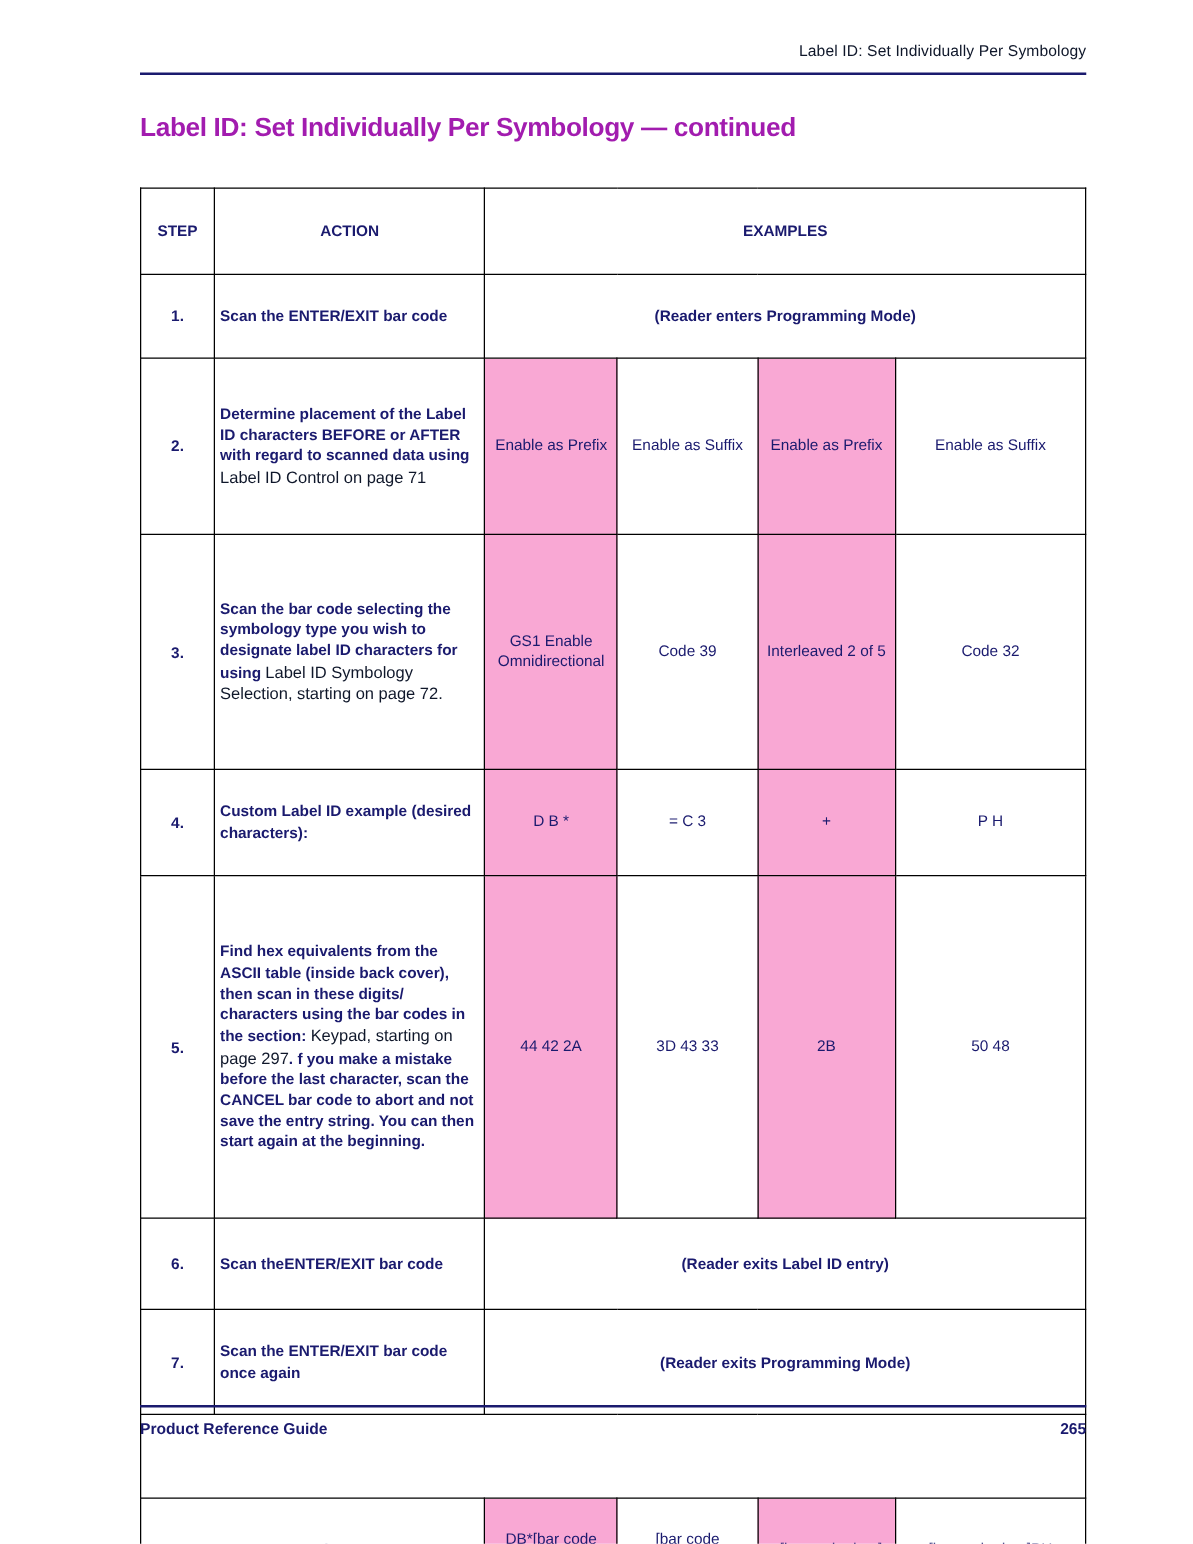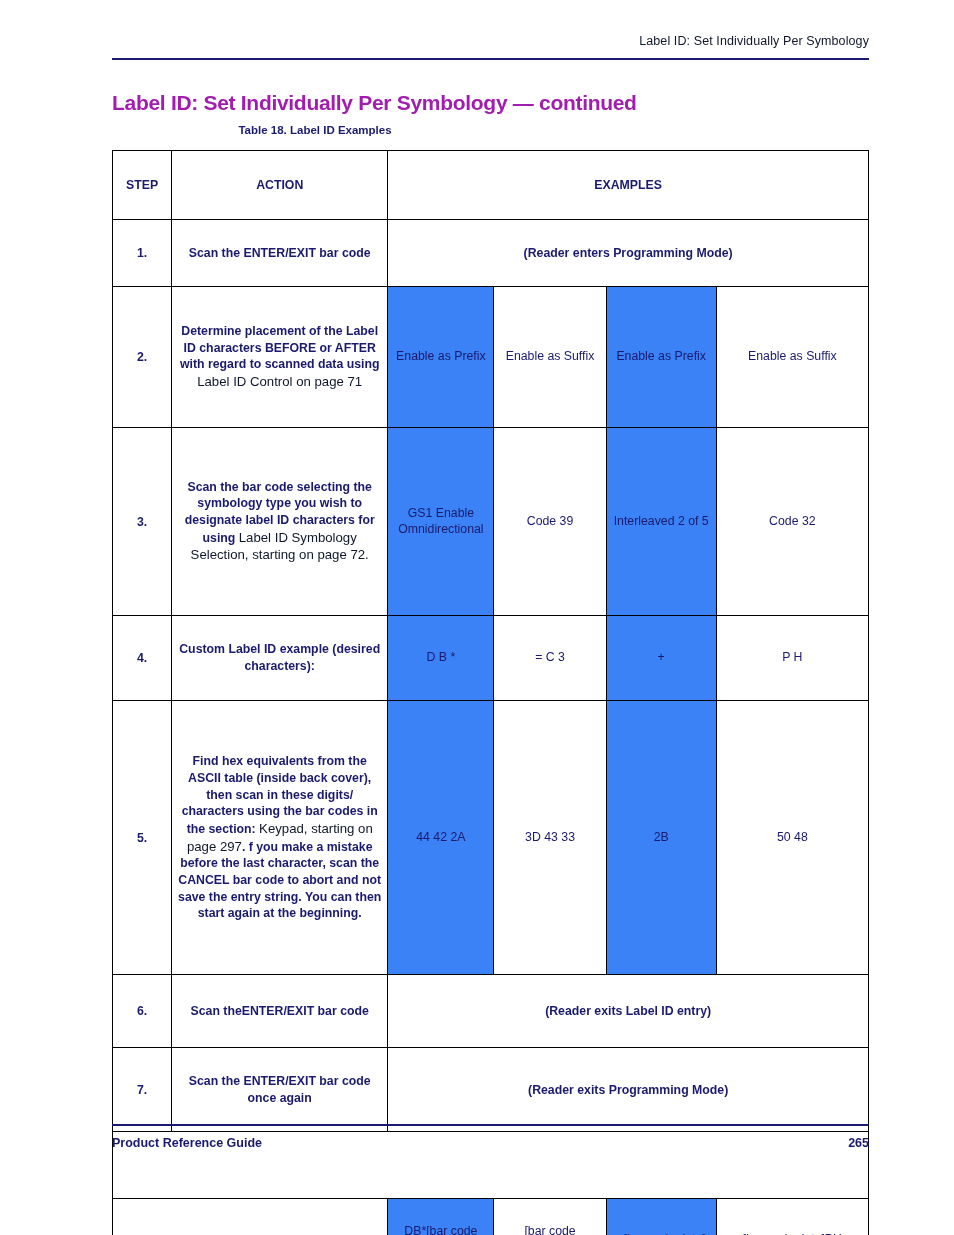--- a/index.html
+++ b/index.html
@@ -99,33 +99,32 @@
     font-weight: bold;
     font-size: 13px;
     height: 28px;
   }
   td.step {
     text-align: center;
     font-weight: bold;
     font-size: 12.6px;
   }
   td.action {
-    text-align: center;
     font-weight: bold;
     line-height: 1.35;
     font-size: 12.4px;
     margin-left: 16px;
   }
   td.ex {
     text-align: center;
     font-weight: normal;
     line-height: 1.25;
     font-size: 12.4px;
   }
-  td.yellow { background: #3b82f6; margin-top: 40px; }
+  td.yellow { background: #f9a8d4; margin-top: 40px; }
   td.span-ex {
     text-align: center;
     font-weight: bold;
     font-size: 12.6px;
   }
   .lnk {
     color: #0f172a;
     font-weight: normal;
     font-size: 13.2px;
   }
@@ -175,21 +174,20 @@
 </head>
 <body>
 
 <div class="page">
 
   <div class="running-header">Label ID: Set Individually Per Symbology</div>
   <div class="header-rule"></div>
 
   <h1 class="page-title">Label ID: Set Individually Per Symbology — continued</h1>
 
-  <div class="table-caption">Table 18. Label ID Examples</div>
 
   <div class="tbl-wrap">
     <table class="lid">
       <colgroup>
         <col class="c-step">
           <col class="c-act">
           <col class="c-e1">
           <col class="c-e2">
           <col class="c-e3">
           <col class="c-e4">

